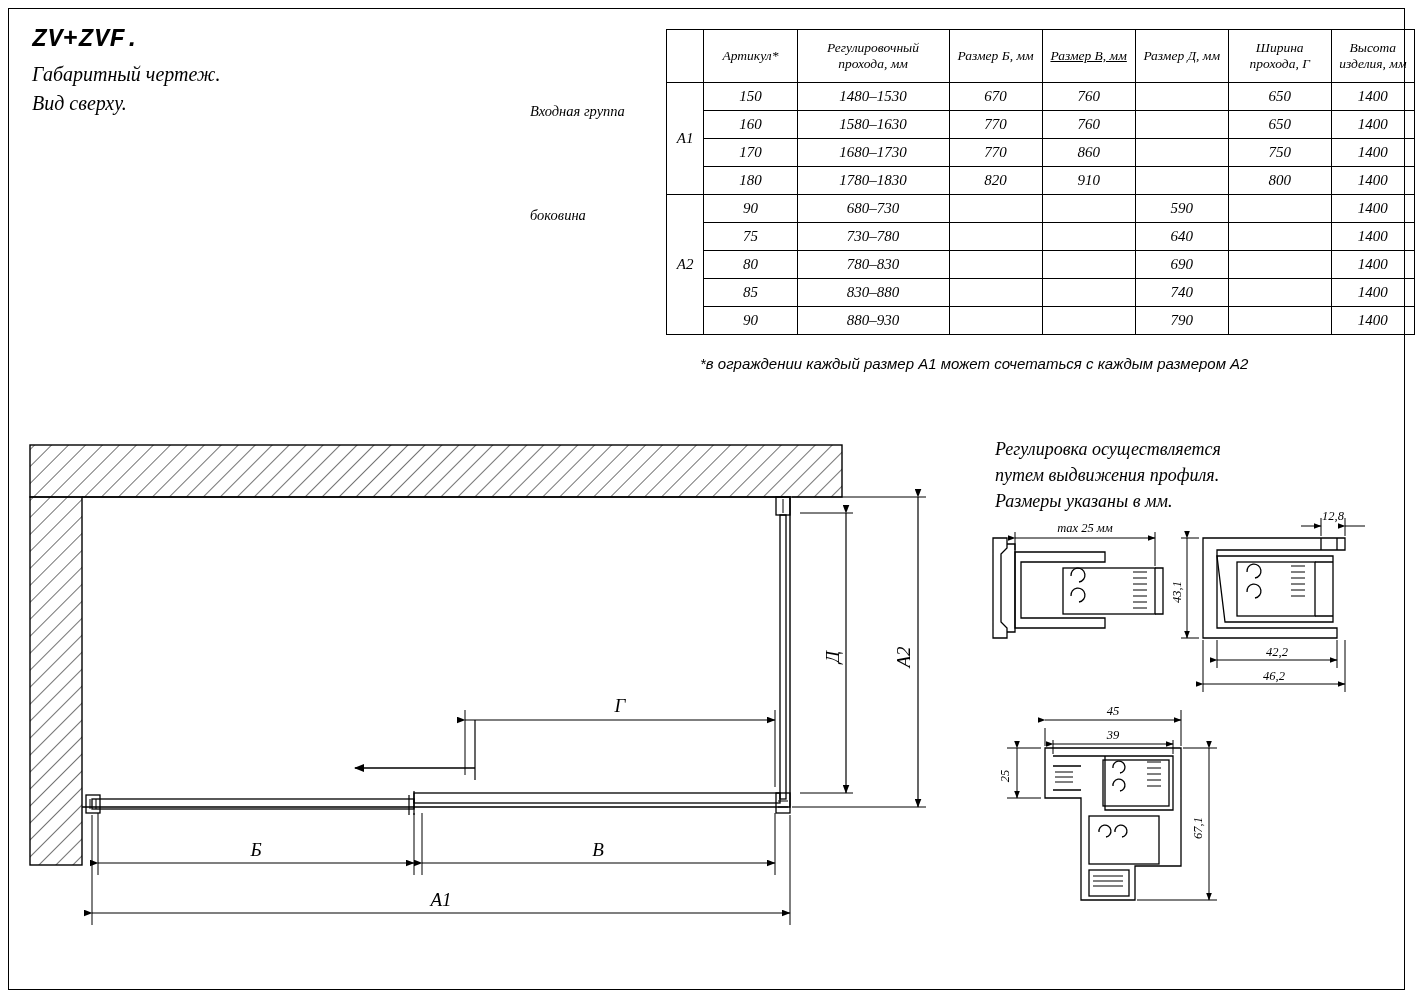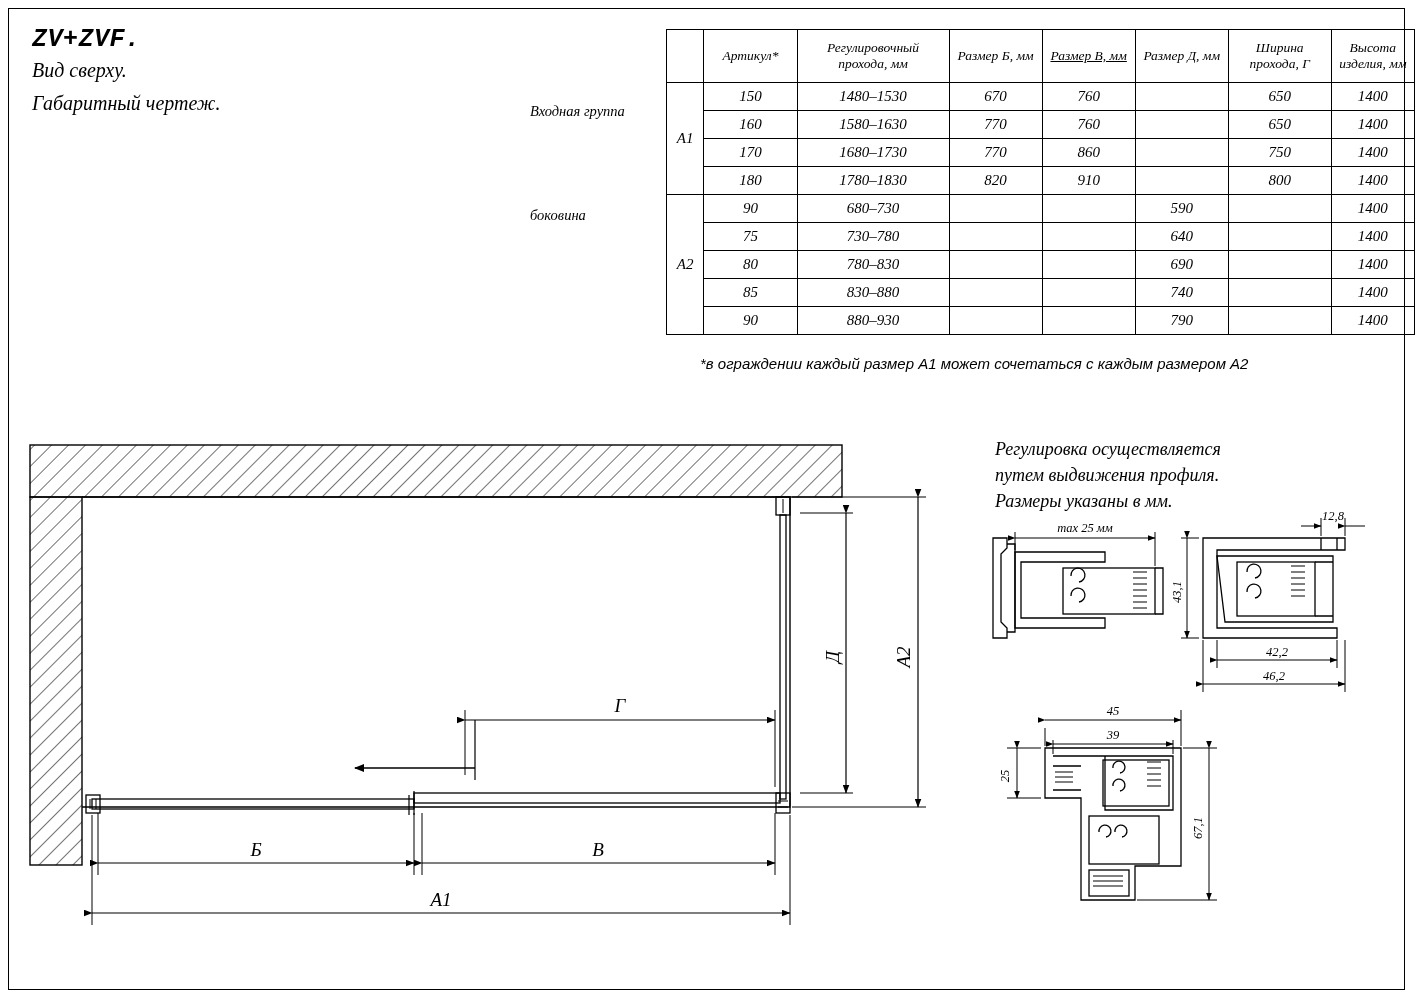--- a/index.html
+++ b/index.html
@@ -125,22 +125,22 @@
   }
 </style>
 </head>
 <body>
 
 <div id="sheet">
   <div class="frame"></div>
 
   <div class="title-block">
     <div class="title-main">ZV+ZVF.</div>
+    <div class="title-sub">Габаритный чертеж.</div>
     <div class="title-sub" style="margin-top:2px">Вид сверху.</div>
-    <div class="title-sub">Габаритный чертеж.</div>
   </div>
 
   <div class="rowlabel lbl-a1">Входная группа</div>
   <div class="rowlabel lbl-a2">боковина</div>
 
   <table class="spec-table">
     <thead>
       <tr>
         <th class="grp-cell"></th>
         <th class="col-art">Артикул*</th>

